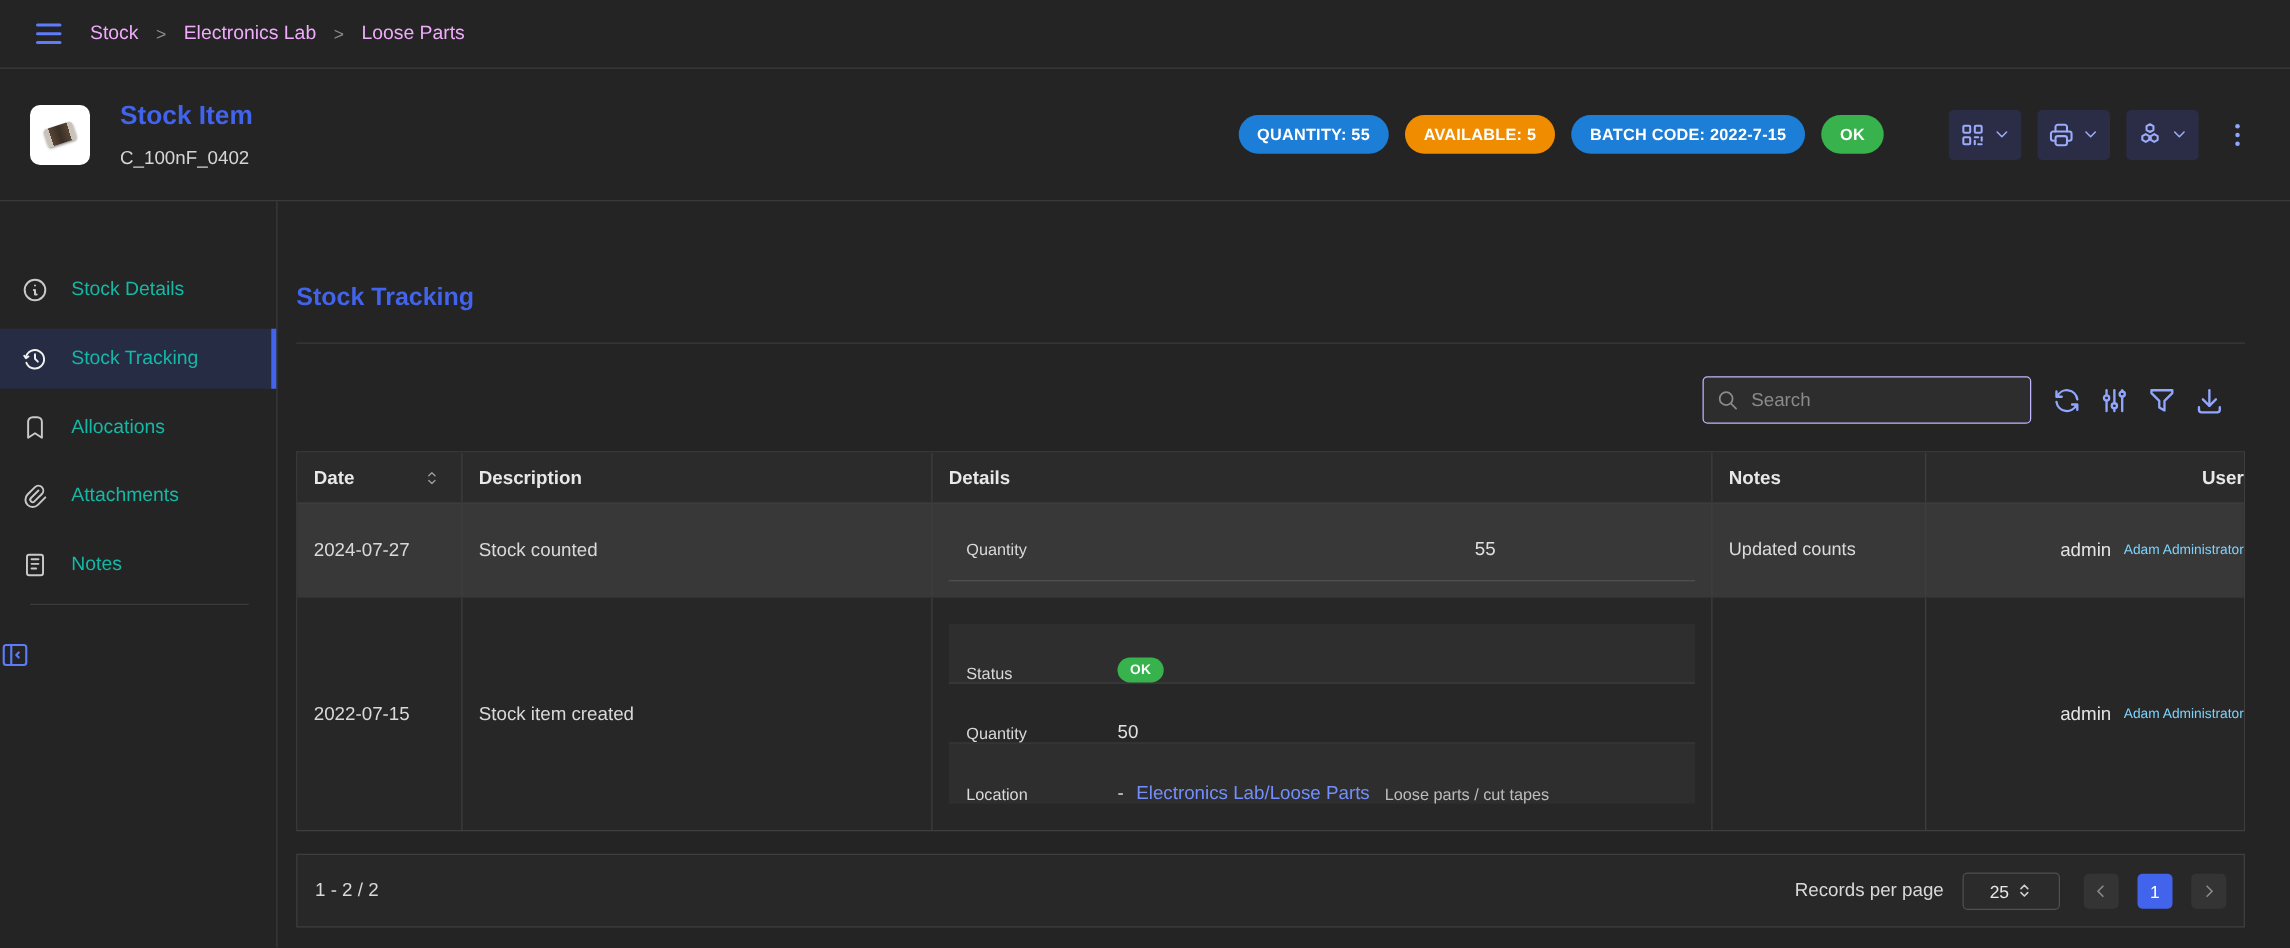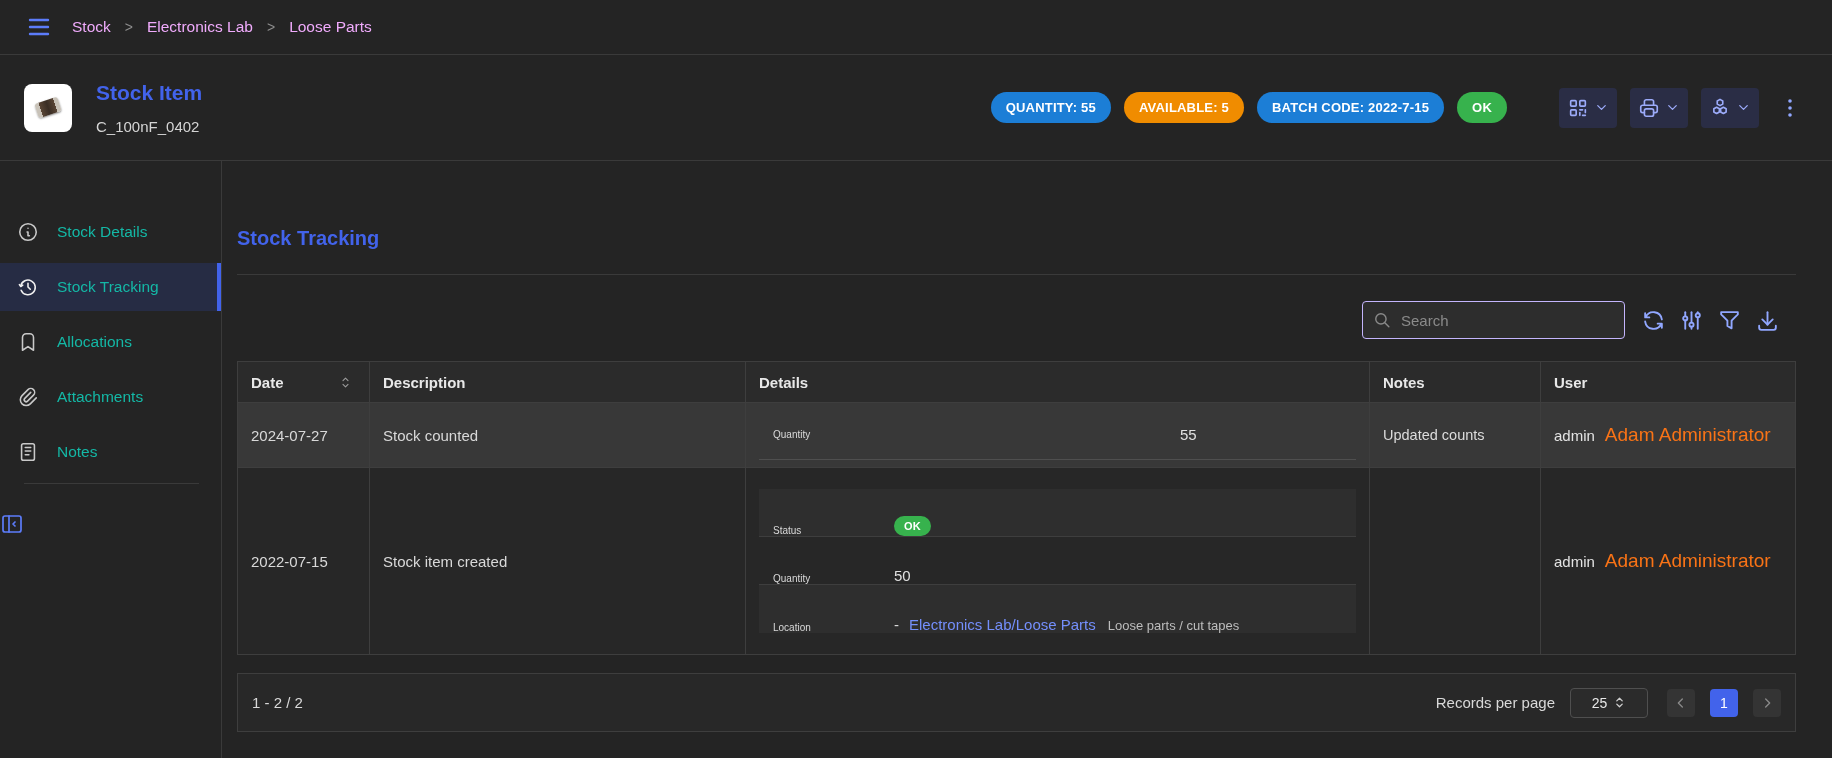--- a/index.html
+++ b/index.html
@@ -63,51 +63,51 @@
   .searchbox input { background:transparent; border:none; outline:none; color:#cfcfcf;
                      font-size:15px; width:100%; font-family:"Liberation Sans",sans-serif; }
   .searchbox input::placeholder { color:#8a8a8a; }
   .tbl-icons { display:flex; align-items:center; gap:13px; margin-left:16px; margin-right:16px; }
   .tbl-icons .tico { width:25px; color:#91a7ff; cursor:pointer; }
 
   
   .ttable { margin-top:22px; border:1px solid #3e3e3e; }
   .trow { display:flex; }
   .tcell { border-right:1px solid #3e3e3e; padding-left:13px; display:flex; align-items:center; }
-  .tcell:last-child { border-right:none; }
+  .tcell:last-child { border-right:none;justify-content:flex-end; }
   .c-date { width:132px; flex:0 0 auto; }
   .c-desc { width:376px; flex:0 0 auto; }
   .c-details { width:624px; flex:0 0 auto; }
   .c-notes { width:171px; flex:0 0 auto; }
   .c-user { flex:1; }
   .t-head { height:40px; background:#2b2b2b; font-weight:bold; font-size:15px; color:#e8e8e8; }
   .sort-ico { width:15px; color:#9a9a9a; margin-left:auto; margin-right:16px; }
-  .t-r1 { height:65px; background:#383838; border-top:1px solid #3e3e3e; font-size:15px; }
+  .t-r1 { height:75px; background:#383838; border-top:1px solid #3e3e3e; font-size:15px; }
   .t-r2 { height:187px; background:#272727; border-top:1px solid #3e3e3e; font-size:15px; }
   .cell-sub { color:#d9d9d9; }
 
   .d-cellwrap { width:100%; height:100%; padding:0 13px; display:flex; flex-direction:column; justify-content:flex-start; }
   .mini-row { position:relative; height:49px; display:flex; align-items:center; padding-left:14px;
               border-bottom:1px solid #4f4f4f; }
-  .d-label { width:121px; flex:0 0 auto; color:#d9d9d9; font-size:10px; }
+  .d-label { width:121px; flex:0 0 auto; color:#d9d9d9; font-size:13px; }
   .d-val-far { position:absolute; left:70.5%; color:#e0e0e0; }
 
   .subtable { width:100%; }
   .sub-row { height:48px; display:flex; align-items:flex-end; padding-left:14px; }
   .sub-row.shade { background:#2e2e2e; }
   .sub-row.b { border-bottom:1px solid #3e3e3e; }
   .ok-badge-sm { background:#37b24d; color:#fff; font-size:11px; font-weight:bold;
                  padding:4px 10px; border-radius:10px; letter-spacing:.3px; }
   .loc-dash { color:#d9d9d9; margin-right:10px; }
   .loc-link { color:#748ffc; cursor:pointer; text-decoration:none; font-size:15px; }
   .loc-desc { color:#bdbdbd; font-size:13px; margin-left:12px; }
 
   .notes-txt { font-size:14.5px; color:#dcdcdc; }
   .user-name { font-size:15px; color:#e3e3e3; }
-  .user-full { font-size:19px; color:#f97316; margin-left:10px; }
+  .user-full { font-size:11px; color:#7dd3fc; margin-left:10px; }
 
   
   .tfooter { margin-top:18px; height:59px; border:1px solid #3e3e3e; background:#282828;
              display:flex; align-items:center; padding:0 14px; }
   .range-txt { font-size:15px; color:#d9d9d9; }
   .pag-right { margin-left:auto; display:flex; align-items:center; gap:15px; }
   .rpp-label { font-size:15px; color:#d9d9d9; }
   .rpp-select { width:78px; height:30px; background:#2b2b2b; border:1px solid #4f4f4f; border-radius:4px;
                 display:flex; align-items:center; justify-content:center; gap:6px; color:#e8e8e8;
                 font-size:14px; cursor:pointer; }

